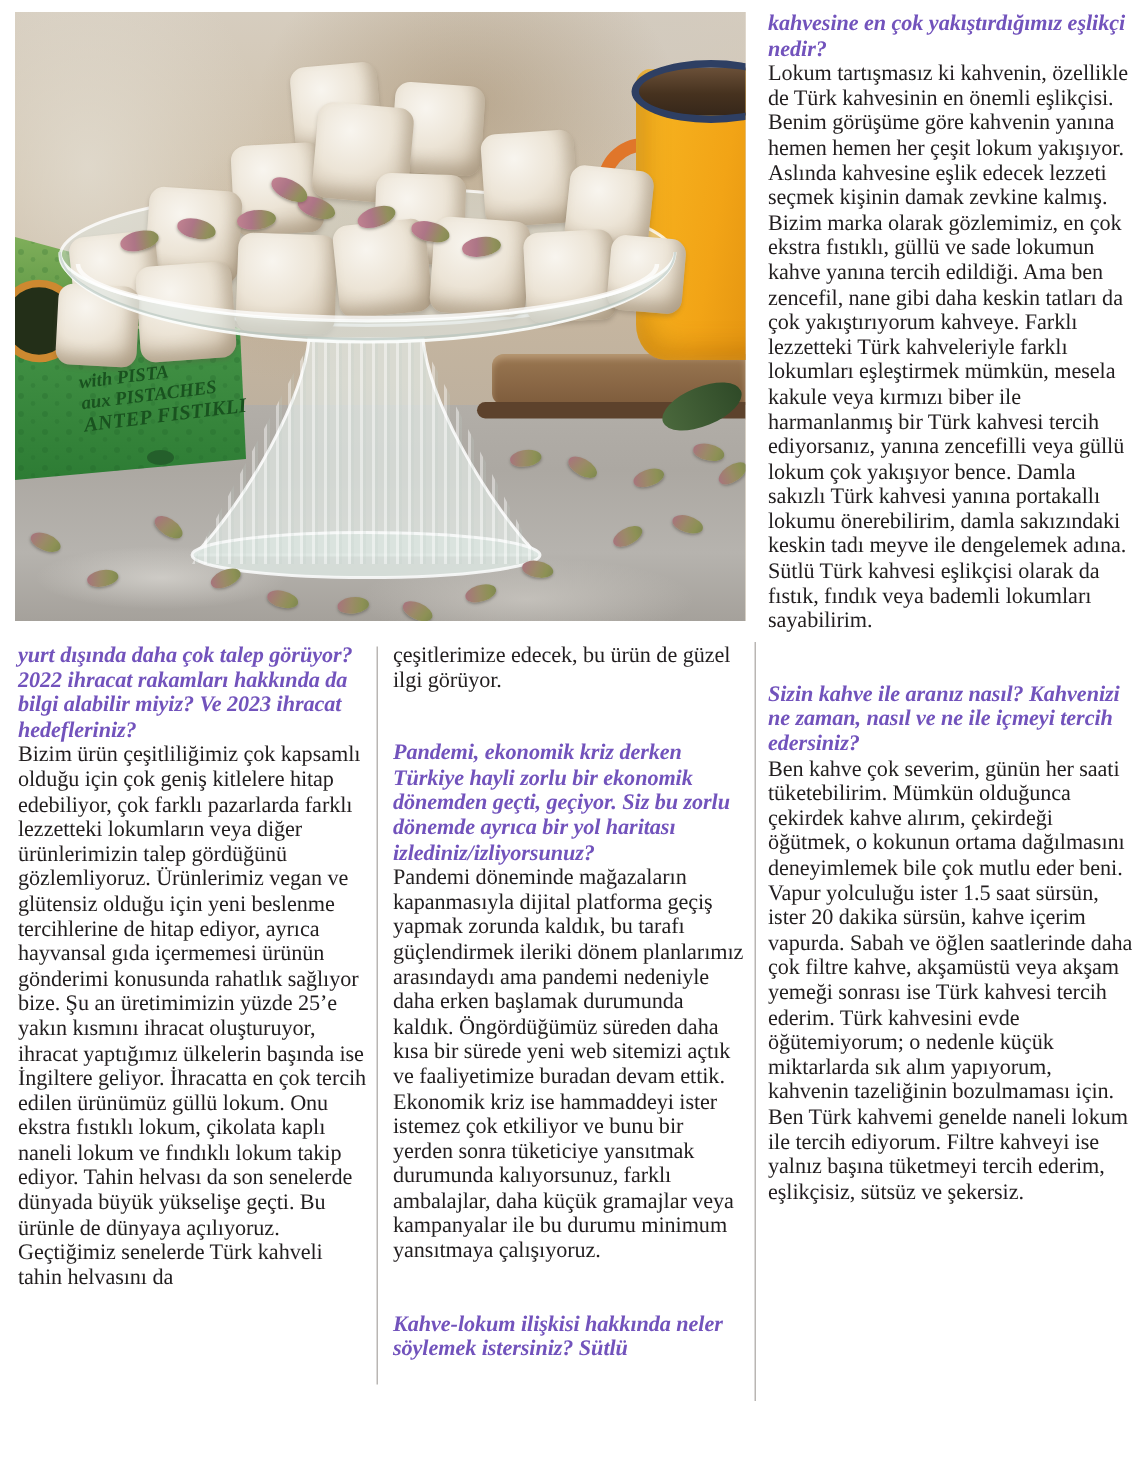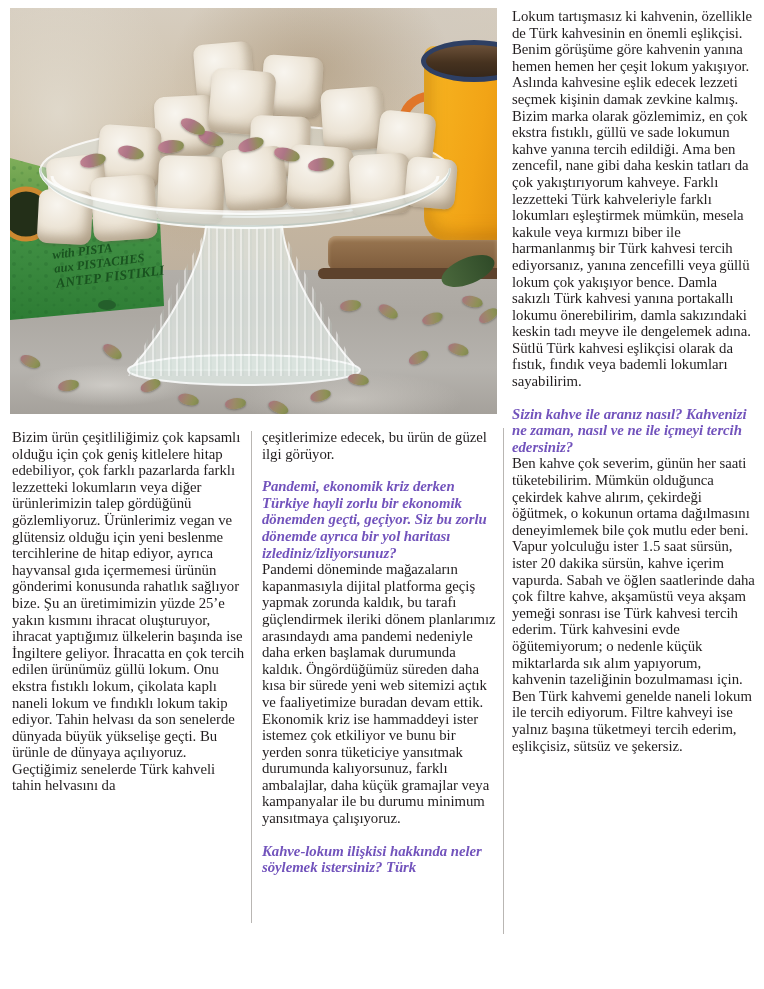--- a/index.html
+++ b/index.html
@@ -88,21 +88,21 @@
     opacity:.8;
   }
   
   .col{position:absolute;font-size:14.8px;line-height:16.6px;letter-spacing:-0.05px;}
   .col-left{left:12px;top:429px;width:234px;}
   .col-mid{left:262px;top:429px;width:236px;}
   .col-right{left:512px;top:8px;width:243px;}
   .qa-heading{
     color:#7253bc;font-weight:bold;font-style:italic;margin:0;
   }
-  .gap-above{margin-top:16px;}
+  .gap-above{margin-top:32px;}
   .body-par{margin:0;}
   .vdiv{position:absolute;width:1px;background:#b9b6b3;}
   .vdiv1{left:251px;top:431px;height:492px;}
   .vdiv2{left:503px;top:428px;height:506px;}
   .page-num{
     position:absolute;left:5px;top:960px;
     font-family:"DejaVu Sans", sans-serif;font-weight:bold;font-size:13.5px;color:#111;margin-top:43px;
   }
 </style>
 </head>
@@ -208,29 +208,31 @@
   <div class="pist" style="left:368px;top:298px;transform:rotate(28deg)"></div>
   <div class="pist" style="left:412px;top:305px;transform:rotate(-20deg)"></div>
   <div class="pist" style="left:452px;top:288px;transform:rotate(10deg)"></div>
   <div class="pist" style="left:468px;top:302px;transform:rotate(-35deg)"></div>
 </div>
 
 <div class="vdiv vdiv1"></div>
 <div class="vdiv vdiv2"></div>
 
 <div class="col col-left">
+  <p class="qa-heading">yurt dışında daha çok talep görüyor? 2022 ihracat rakamları hakkında da bilgi alabilir miyiz? Ve 2023 ihracat hedefleriniz?</p>
   <p class="body-par">Bizim ürün çeşitliliğimiz çok kapsamlı olduğu için çok geniş kitlelere hitap edebiliyor, çok farklı pazarlarda farklı lezzetteki lokumların veya diğer ürünlerimizin talep gördüğünü gözlemliyoruz. Ürünlerimiz vegan ve glütensiz olduğu için yeni beslenme tercihlerine de hitap ediyor, ayrıca hayvansal gıda içermemesi ürünün gönderimi konusunda rahatlık sağlıyor bize. Şu an üretimimizin yüzde 25’e yakın kısmını ihracat oluşturuyor, ihracat yaptığımız ülkelerin başında ise İngiltere geliyor. İhracatta en çok tercih edilen ürünümüz güllü lokum. Onu ekstra fıstıklı lokum, çikolata kaplı naneli lokum ve fındıklı lokum takip ediyor. Tahin helvası da son senelerde dünyada büyük yükselişe geçti. Bu ürünle de dünyaya açılıyoruz. Geçtiğimiz senelerde Türk kahveli tahin helvasını da</p>
 </div>
 
 <div class="col col-mid">
   <p class="body-par">çeşitlerimize edecek, bu ürün de güzel ilgi görüyor.</p>
   <p class="qa-heading gap-above">Pandemi, ekonomik kriz derken Türkiye hayli zorlu bir ekonomik dönemden geçti, geçiyor. Siz bu zorlu dönemde ayrıca bir yol haritası izlediniz/izliyorsunuz?</p>
   <p class="body-par">Pandemi döneminde mağazaların kapanmasıyla dijital platforma geçiş yapmak zorunda kaldık, bu tarafı güçlendirmek ileriki dönem planlarımız arasındaydı ama pandemi nedeniyle daha erken başlamak durumunda kaldık. Öngördüğümüz süreden daha kısa bir sürede yeni web sitemizi açtık ve faaliyetimize buradan devam ettik. Ekonomik kriz ise hammaddeyi ister istemez çok etkiliyor ve bunu bir yerden sonra tüketiciye yansıtmak durumunda kalıyorsunuz, farklı ambalajlar, daha küçük gramajlar veya kampanyalar ile bu durumu minimum yansıtmaya çalışıyoruz.</p>
-  <p class="qa-heading gap-above">Kahve-lokum ilişkisi hakkında neler söylemek istersiniz? Türk</p>
+  <p class="qa-heading gap-above">Kahve-lokum ilişkisi hakkında neler söylemek istersiniz? Sütlü</p>
 </div>
 
 <div class="col col-right">
+  <p class="qa-heading">kahvesine en çok yakıştırdığımız eşlikçi nedir?</p>
   <p class="body-par">Lokum tartışmasız ki kahvenin, özellikle de Türk kahvesinin en önemli eşlikçisi. Benim görüşüme göre kahvenin yanına hemen hemen her çeşit lokum yakışıyor. Aslında kahvesine eşlik edecek lezzeti seçmek kişinin damak zevkine kalmış. Bizim marka olarak gözlemimiz, en çok ekstra fıstıklı, güllü ve sade lokumun kahve yanına tercih edildiği. Ama ben zencefil, nane gibi daha keskin tatları da çok yakıştırıyorum kahveye. Farklı lezzetteki Türk kahveleriyle farklı lokumları eşleştirmek mümkün, mesela kakule veya kırmızı biber ile harmanlanmış bir Türk kahvesi tercih ediyorsanız, yanına zencefilli veya güllü lokum çok yakışıyor bence. Damla sakızlı Türk kahvesi yanına portakallı lokumu önerebilirim, damla sakızındaki keskin tadı meyve ile dengelemek adına. Sütlü Türk kahvesi eşlikçisi olarak da fıstık, fındık veya bademli lokumları sayabilirim.</p>
   <p class="qa-heading gap-above">Sizin kahve ile aranız nasıl? Kahvenizi ne zaman, nasıl ve ne ile içmeyi tercih edersiniz?</p>
   <p class="body-par">Ben kahve çok severim, günün her saati tüketebilirim. Mümkün olduğunca çekirdek kahve alırım, çekirdeği öğütmek, o kokunun ortama dağılmasını deneyimlemek bile çok mutlu eder beni. Vapur yolculuğu ister 1.5 saat sürsün, ister 20 dakika sürsün, kahve içerim vapurda. Sabah ve öğlen saatlerinde daha çok filtre kahve, akşamüstü veya akşam yemeği sonrası ise Türk kahvesi tercih ederim. Türk kahvesini evde öğütemiyorum; o nedenle küçük miktarlarda sık alım yapıyorum, kahvenin tazeliğinin bozulmaması için. Ben Türk kahvemi genelde naneli lokum ile tercih ediyorum. Filtre kahveyi ise yalnız başına tüketmeyi tercih ederim, eşlikçisiz, sütsüz ve şekersiz.</p>
 </div>
 
 <div class="page-num">64</div>
 
 </body></html>

